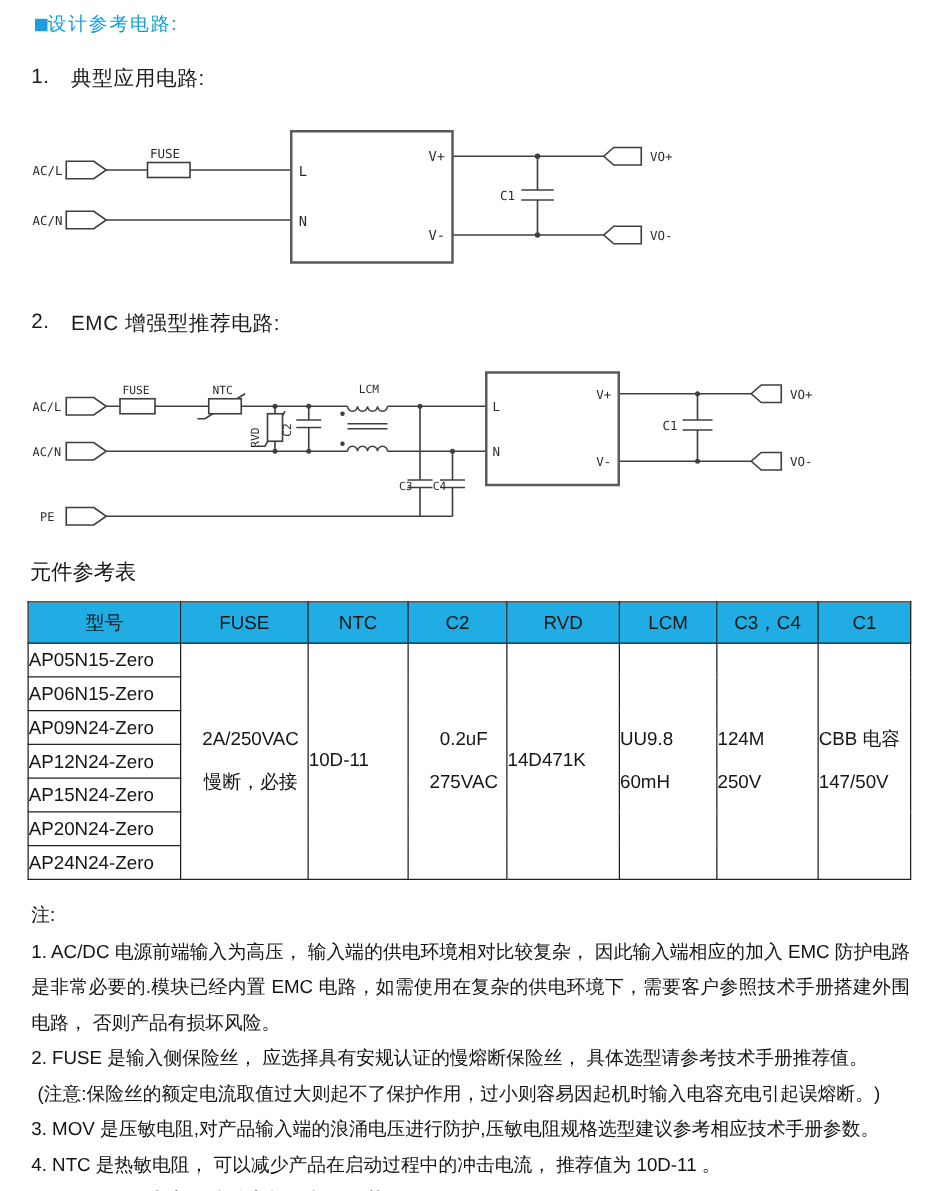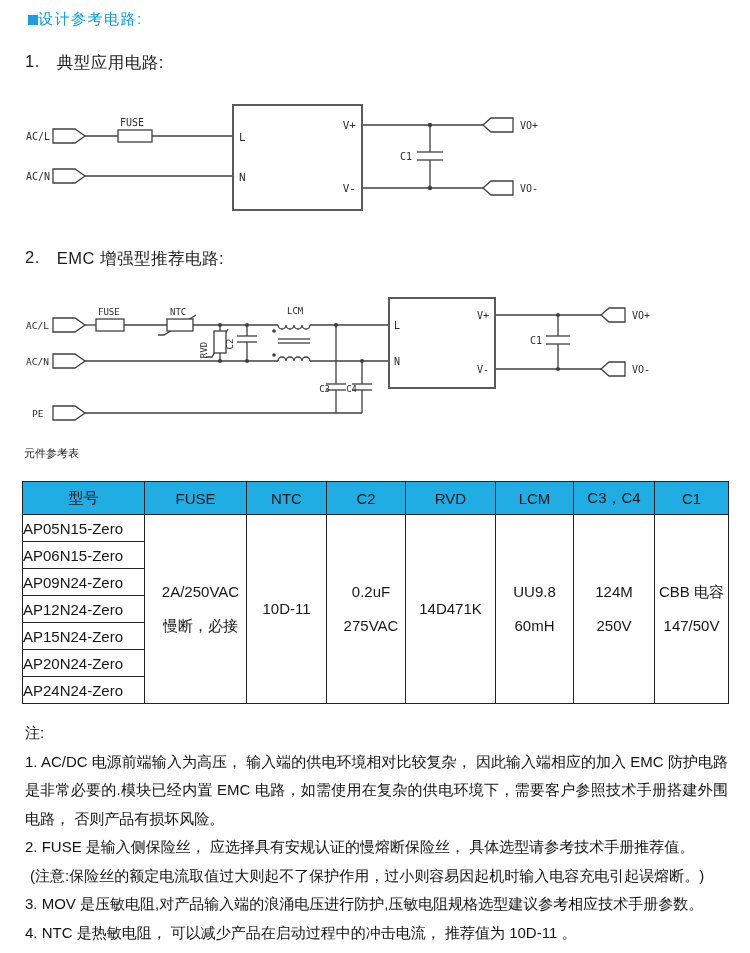--- a/index.html
+++ b/index.html
@@ -17,32 +17,32 @@
 
   svg.circ { position:absolute; left:0; display:block; }
   #svg1 { top:95px; }
   #svg2 { top:288px; }
   svg.circ text { font-family:"DejaVu Sans Mono", monospace; fill:#2d2d2d; }
   .wire { stroke:#3f3f3f; stroke-width:1.3; fill:none; }
   .part { fill:#ffffff; stroke:#3f3f3f; stroke-width:1.3; }
   .modbox { fill:#ffffff; stroke:#5a5a5a; stroke-width:2; }
   .dot { fill:#3f3f3f; stroke:none; }
 
-  .table-title { position:absolute; top:446px; left:24px; font-size:11px; color:#161616; }
+  .table-title { position:absolute; top:446px; left:24px; font-size:17px; color:#161616; }
   table.comp {
     position:absolute; top:481px; left:22px; width:706px;
     border-collapse:collapse; table-layout:fixed; font-size:15px; color:#161616;
   }
   table.comp th {
     background:#1fade4; height:32px; font-weight:400; border:1.6px solid #222;
     text-align:center; padding:0;
   }
   table.comp td { border:1.6px solid #222; height:26px; padding:0; }
   td.model { text-align:left; padding-left:8px;margin-top:27px; }
-  td.val { text-align:center; vertical-align:middle; }
+  td.val { text-align:left; vertical-align:middle; }
   td.val.left { text-align:center; padding-left:10px; }
   td.val div { line-height:34px; }
 
   .notes { position:absolute; top:719px; left:25px; width:703px; font-size:15px; line-height:28.5px; color:#141414; }
   .notes p { margin:0; text-align:justify; }
   .notes p.indent { padding-left:5px; }
 </style>
 </head>
 <body>
 

